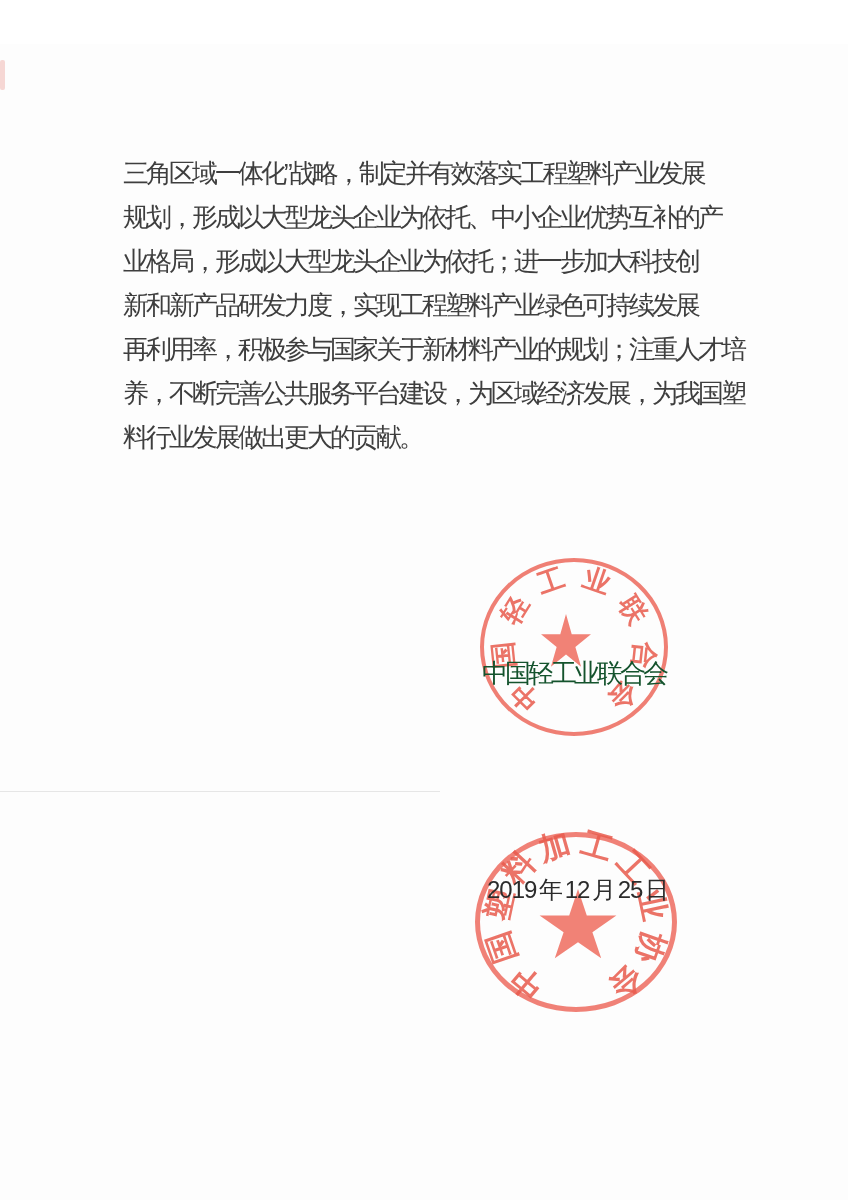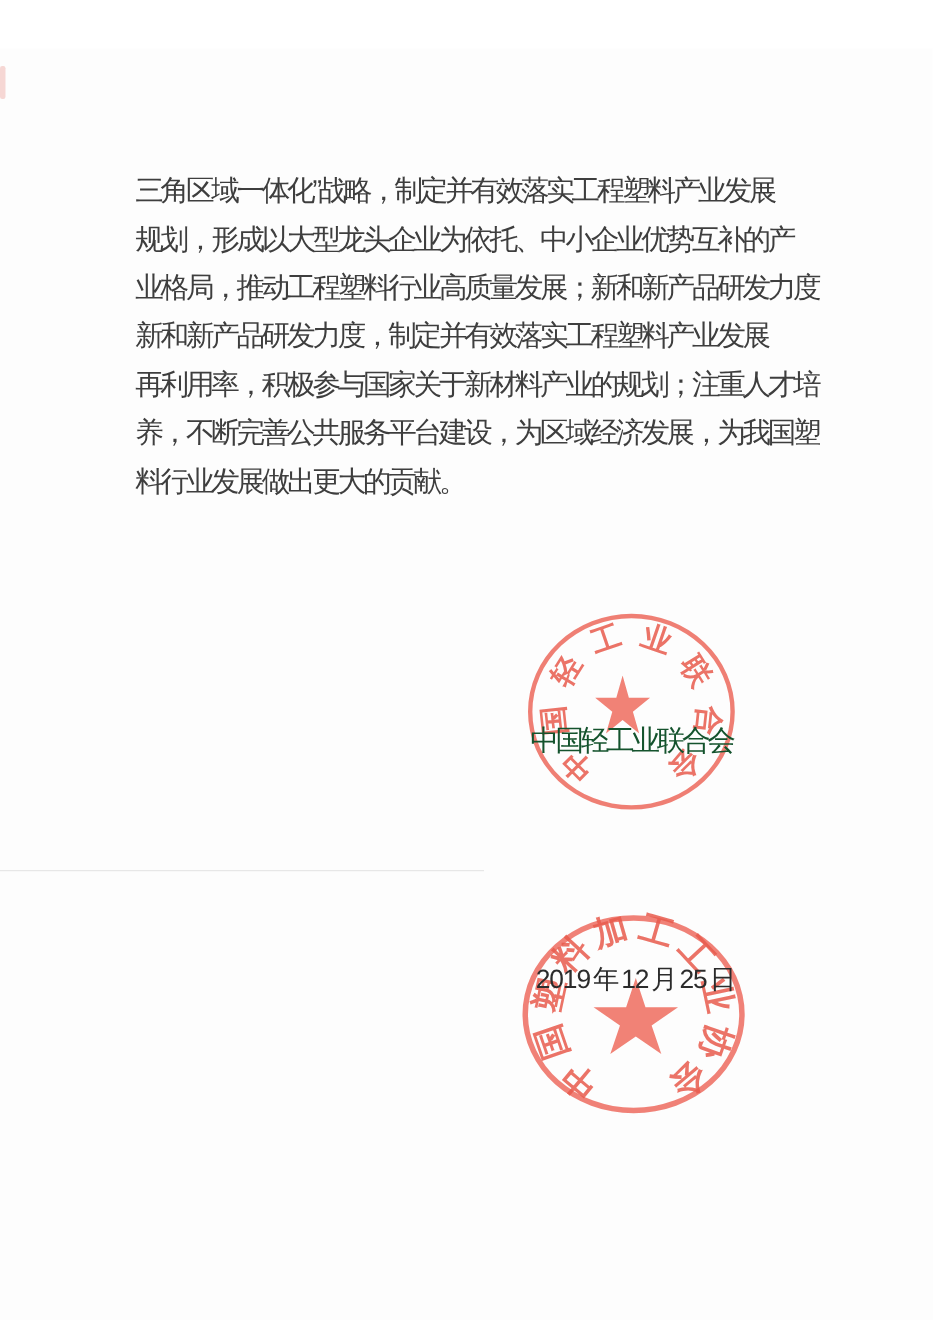--- a/index.html
+++ b/index.html
@@ -83,22 +83,22 @@
 <body>
 
 <div class="page">
 
   <div class="scan-mark"></div>
   <div class="scan-line"></div>
 
   <div class="body-text">
     <div class="body-line">三角区域一体化”战略，制定并有效落实工程塑料产业发展</div>
     <div class="body-line">规划，形成以大型龙头企业为依托、中小企业优势互补的产</div>
-    <div class="body-line">业格局，推动工程塑料行业高质量发展；新和新产品研发力度</div>
-    <div class="body-line">新和新产品研发力度，制定并有效落实工程塑料产业发展</div>
+    <div class="body-line">业格局，形成以大型龙头企业为依托；进一步加大科技创</div>
+    <div class="body-line">新和新产品研发力度，实现工程塑料产业绿色可持续发展</div>
     <div class="body-line">再利用率，积极参与国家关于新材料产业的规划；注重人才培</div>
     <div class="body-line">养，不断完善公共服务平台建设，为区域经济发展，为我国塑</div>
     <div class="body-line">料行业发展做出更大的贡献。</div>
   </div>
 
   <div class="seal-ring seal1-ring"></div>
   <div class="seal-star seal1-star"></div>
   <span class="ring-char rc-s1" style="left:510px;top:638px;transform:rotate(-135deg)">中</span>
   <span class="ring-char rc-s1" style="left:490px;top:597px;transform:rotate(-96deg)">国</span>
   <span class="ring-char rc-s1" style="left:501px;top:552px;transform:rotate(-58deg)">轻</span>

